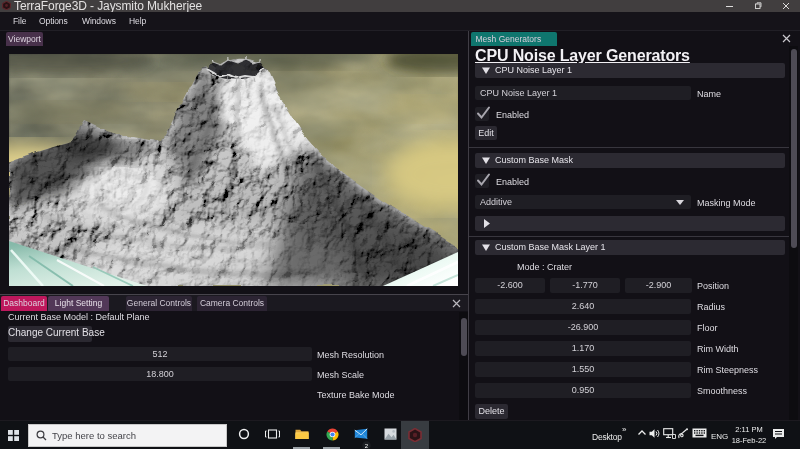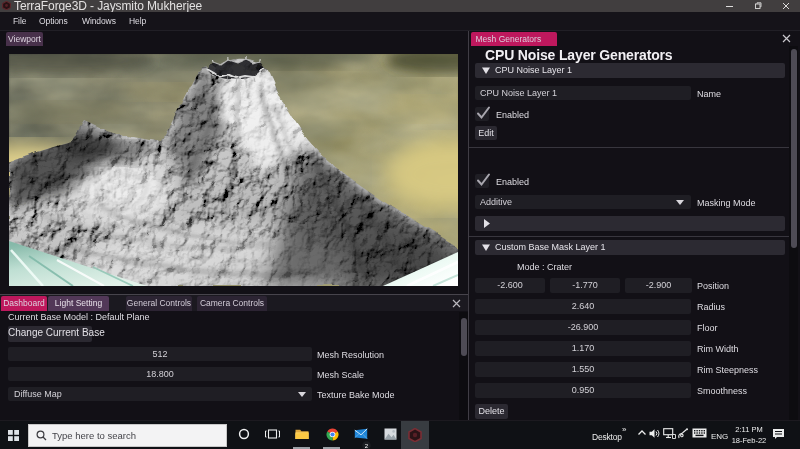--- a/index.html
+++ b/index.html
@@ -48,23 +48,23 @@
   .frame .val-center { display:block; width:100%; text-align:center; }
   .btn { position:absolute; background:#2b2931; border-radius:2px; font-size:9px; color:#e2e0e6; text-align:center; }
 
   
   .sb-track { position:absolute; background:#0d0c10; }
   .sb-thumb { position:absolute; background:#4e4b55; border-radius:3px; }
 
   
   .right-panel { position:absolute; left:469px; top:31px; width:331px; height:390px; background:#121016; }
   .right-tabbar { position:absolute; left:469px; top:31px; width:331px; height:15px; background:#121016; }
-  .tab-meshgen { left:1.5px; top:0.5px; width:86px; height:14.5px; background:#be185d; line-height:14px; padding-left:5px; color:#d9cfdb; }
+  .tab-meshgen { left:1.5px; top:0.5px; width:86px; height:14.5px; background:#0f766e; line-height:14px; padding-left:5px; color:#d9cfdb; }
   .right-close { position:absolute; left:780px; top:32px; width:13px; height:13px; }
-  .panel-title { position:absolute; left:485px; top:47px; font-size:14px; font-weight:bold; color:#f2f0f4; letter-spacing:-0.15px; }
+  .panel-title { position:absolute; left:475px; top:47px; font-size:16px; font-weight:bold; color:#f2f0f4; letter-spacing:-0.15px;text-decoration:underline; }
 
   .chead { position:absolute; left:475px; width:310px; height:15px; background:#2c2a32; border-radius:2px; font-size:9px; color:#e6e4ea; line-height:15px; }
   .chead .arr { position:absolute; left:6px; top:0; width:10px; height:15px; }
   .chead .txt { position:absolute; left:20px; }
 
   .checkbox { position:absolute; width:14px; height:14px; background:#1f1e24; border-radius:2px; }
   .checkmark { position:absolute; overflow:visible; }
 
   .combo-arrow { position:absolute; top:0; height:100%; width:16px; }
 
@@ -279,26 +279,20 @@
     <div class="frame" style="left:8px; top:36px; width:304px; height:14px; line-height:14px;">
       <span class="val-center">512</span>
     </div>
     <span class="row-label" style="left:317px; top:39px;">Mesh Resolution</span>
 
     <div class="frame" style="left:8px; top:56px; width:304px; height:14px; line-height:14px;">
       <span class="val-center">18.800</span>
     </div>
     <span class="row-label" style="left:317px; top:59px;">Mesh Scale</span>
 
-    <div class="frame" style="left:8px; top:76px; width:304px; height:14px; line-height:14px;">
-      <span style="position:absolute; left:6px;">Diffuse Map</span>
-      <svg class="combo-arrow" style="right:2px;" width="16" height="14" viewBox="0 0 16 14">
-        <polygon points="4,5 12,5 8,10" fill="#d8d6dc"></polygon>
-      </svg>
-    </div>
     <span class="row-label" style="left:317px; top:79px;">Texture Bake Mode</span>
 
     <div class="sb-track" style="left:459px; top:1px; width:9px; height:109px;">
       <div class="sb-thumb" style="left:1.5px; top:6px; width:6px; height:38px;"></div>
     </div>
   </div>
 
   <div class="right-panel"></div>
   <div class="right-tabbar">
     <div class="tab tab-meshgen">Mesh Generators</div>
@@ -324,20 +318,26 @@
   <div class="checkbox" style="left:475px; top:107px;"></div>
   <svg class="checkmark" style="left:475px; top:104px;" width="17" height="17" viewBox="0 0 17 17">
     <path d="M3,9.5 L6.5,13.5 L14,3.5" stroke="#a9a7af" stroke-width="2" fill="none" stroke-linecap="round"></path>
   </svg>
   <span class="row-label" style="left:496px; top:110px;">Enabled</span>
 
   <div class="btn" style="left:475px; top:126px; width:22px; height:14px; line-height:14px;">Edit</div>
 
   <div class="sep" style="top:147px;"></div>
 
+  <div class="chead" style="top:153px;">
+    <svg class="arr" viewBox="0 0 10 15">
+        <polygon points="1,4.5 9,4.5 5,11" fill="#e2e0e6"></polygon>
+      </svg>
+    <span class="txt">Custom Base Mask</span>
+  </div>
 
   <div class="checkbox" style="left:475px; top:174px;"></div>
   <svg class="checkmark" style="left:475px; top:171px;" width="17" height="17" viewBox="0 0 17 17">
     <path d="M3,9.5 L6.5,13.5 L14,3.5" stroke="#a9a7af" stroke-width="2" fill="none" stroke-linecap="round"></path>
   </svg>
   <span class="row-label" style="left:496px; top:177px;">Enabled</span>
 
   <div class="frame" style="left:475px; top:195px; width:216px; height:14px; line-height:14px;">
     <span style="position:absolute; left:5px;">Additive</span>
     <svg class="combo-arrow" style="right:3px;" width="16" height="14" viewBox="0 0 16 14">

